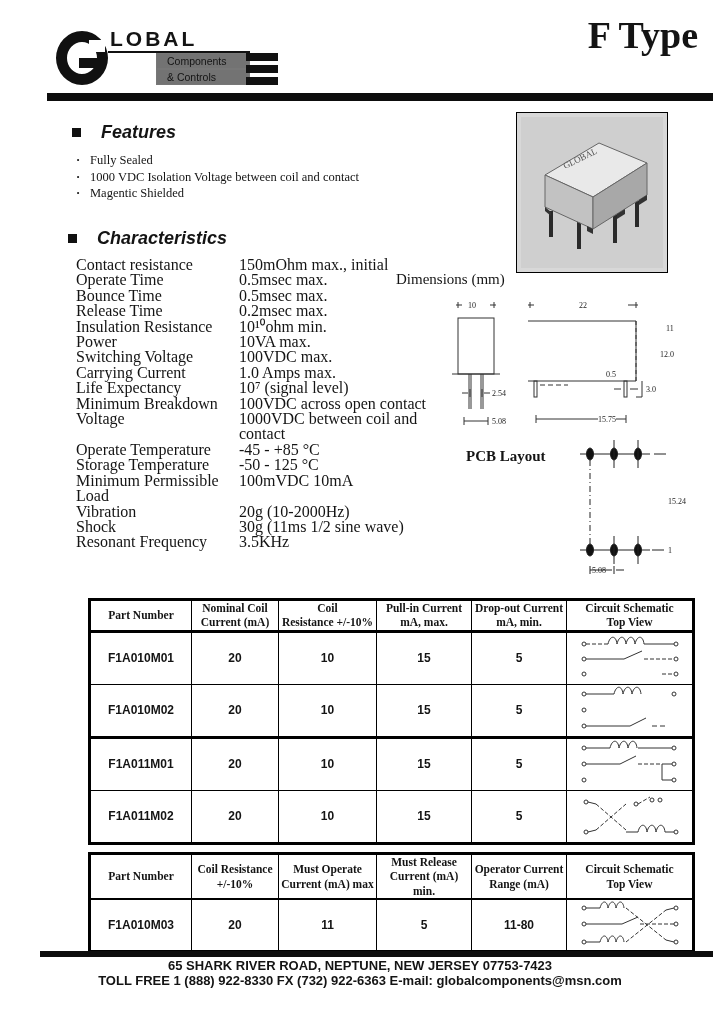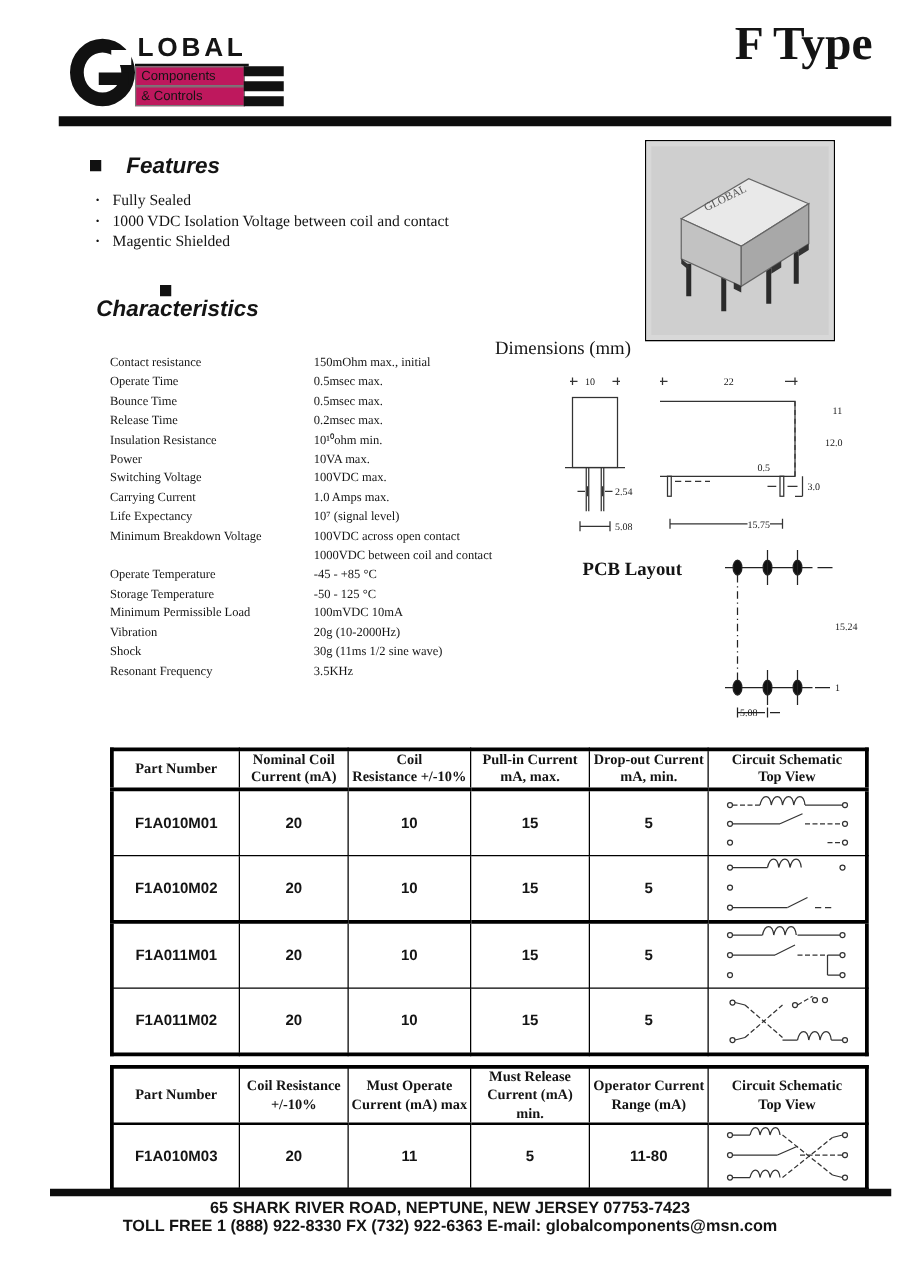--- a/index.html
+++ b/index.html
@@ -7,21 +7,21 @@
         font-family:"Liberation Serif",serif;color:#141414;}
   [data-bind]:empty{display:none;}
 
   
   .logo{position:absolute;left:56px;top:18px;display:flex;align-items:flex-end;}
   .logo-g{position:relative;width:52px;height:54px;border:11px solid #111;border-radius:50%;box-sizing:border-box;margin-top:4px;}
   .logo-g .notch{position:absolute;right:-8px;top:-2px;width:16px;height:12px;background:#fff;}
   .logo-g .gbar{position:absolute;right:-6px;top:16px;width:24px;height:10px;background:#111;}
   .logo-right{margin-left:0px;margin-top:10px;font-family:"Liberation Sans",sans-serif;}
   .logo-lobal{font-weight:bold;font-size:21px;letter-spacing:3px;line-height:1;border-bottom:2px solid #111;padding:0 2px 2px 2px;}
-  .logo-box{font-size:10.5px;border:1px solid #777;padding:1px 4px 1px 4px;width:78px;background:#be185d;}
+  .logo-box{font-size:10.5px;border:1px solid #777;padding:1px 4px 1px 10px;width:78px;background:#737373;margin-left:48px;}
   .logo-bars{display:flex;flex-direction:column;gap:4px;margin-left:-4px;margin-top:19px;}
   .logo-bars .bar{width:32px;height:8px;background:#111;}
   .title-block{position:absolute;right:22px;top:16px;text-align:right;}
   .doc-title{font-size:38px;font-weight:bold;line-height:1.05;}
   .doc-subtitle{font-size:17px;font-weight:bold;margin-top:2px;}
   .rule-top{position:absolute;left:47px;top:93px;width:666px;height:8px;background:#0d0d0d;}
   .rule-bottom{position:absolute;left:40px;top:951px;width:673px;height:6px;background:#0d0d0d;}
 
   
   .photo{position:absolute;left:516px;top:112px;width:152px;height:161px;border:1px solid #000;
@@ -31,21 +31,21 @@
   .section-head{position:absolute;display:flex;align-items:center;font-family:"Liberation Sans",sans-serif;
                 font-weight:bold;font-style:italic;font-size:18px;}
   .sq{width:9px;height:9px;background:#111;margin-right:20px;flex:0 0 auto;}
 
   
   .features-list{position:absolute;left:76px;top:152px;font-size:12.5px;}
   .feat-item{display:flex;line-height:16.5px;}
   .feat-bullet{width:14px;flex:0 0 auto;font-weight:bold;}
 
   
-  .char-list{position:absolute;left:88px;top:257px;font-size:10px;width:360px;margin-top:26px;}
+  .char-list{position:absolute;left:76px;top:257px;font-size:16px;width:360px;}
   .char-row{display:flex;line-height:15.4px;}
   .char-label{width:163px;flex:0 0 auto;}
   .char-value{white-space:pre-line;}
 
   
   .dims-title{position:absolute;left:396px;top:271px;font-size:15px;font-weight:normal;}
   .pcb-title{position:absolute;left:466px;top:448px;font-size:15px;font-weight:bold;}
   .drawing{position:absolute;}
   .drawing svg text{font-family:"Liberation Serif",serif;font-size:8px;fill:#222;}
 
@@ -126,21 +126,21 @@
     <div class="feat-item">
         <span class="feat-bullet">·</span>
         <span data-bind="features.items.1">1000 VDC Isolation Voltage between coil and contact</span>
       </div>
     <div class="feat-item">
         <span class="feat-bullet">·</span>
         <span data-bind="features.items.2">Magentic Shielded</span>
       </div>
   </div>
 
-  <div class="section-head" style="left:77px;top:228px;flex-direction:column;">
+  <div class="section-head" style="left:68px;top:228px;">
     <div class="sq"></div>
     <span data-bind="characteristics.heading">Characteristics</span>
   </div>
   <div class="char-list">
     <div class="char-row">
         <span class="char-label" data-bind="characteristics.rows.0.label">Contact resistance</span>
         <span class="char-value" data-bind="characteristics.rows.0.value">150mOhm max., initial</span>
       </div>
     <div class="char-row">
         <span class="char-label" data-bind="characteristics.rows.1.label">Operate Time</span>

